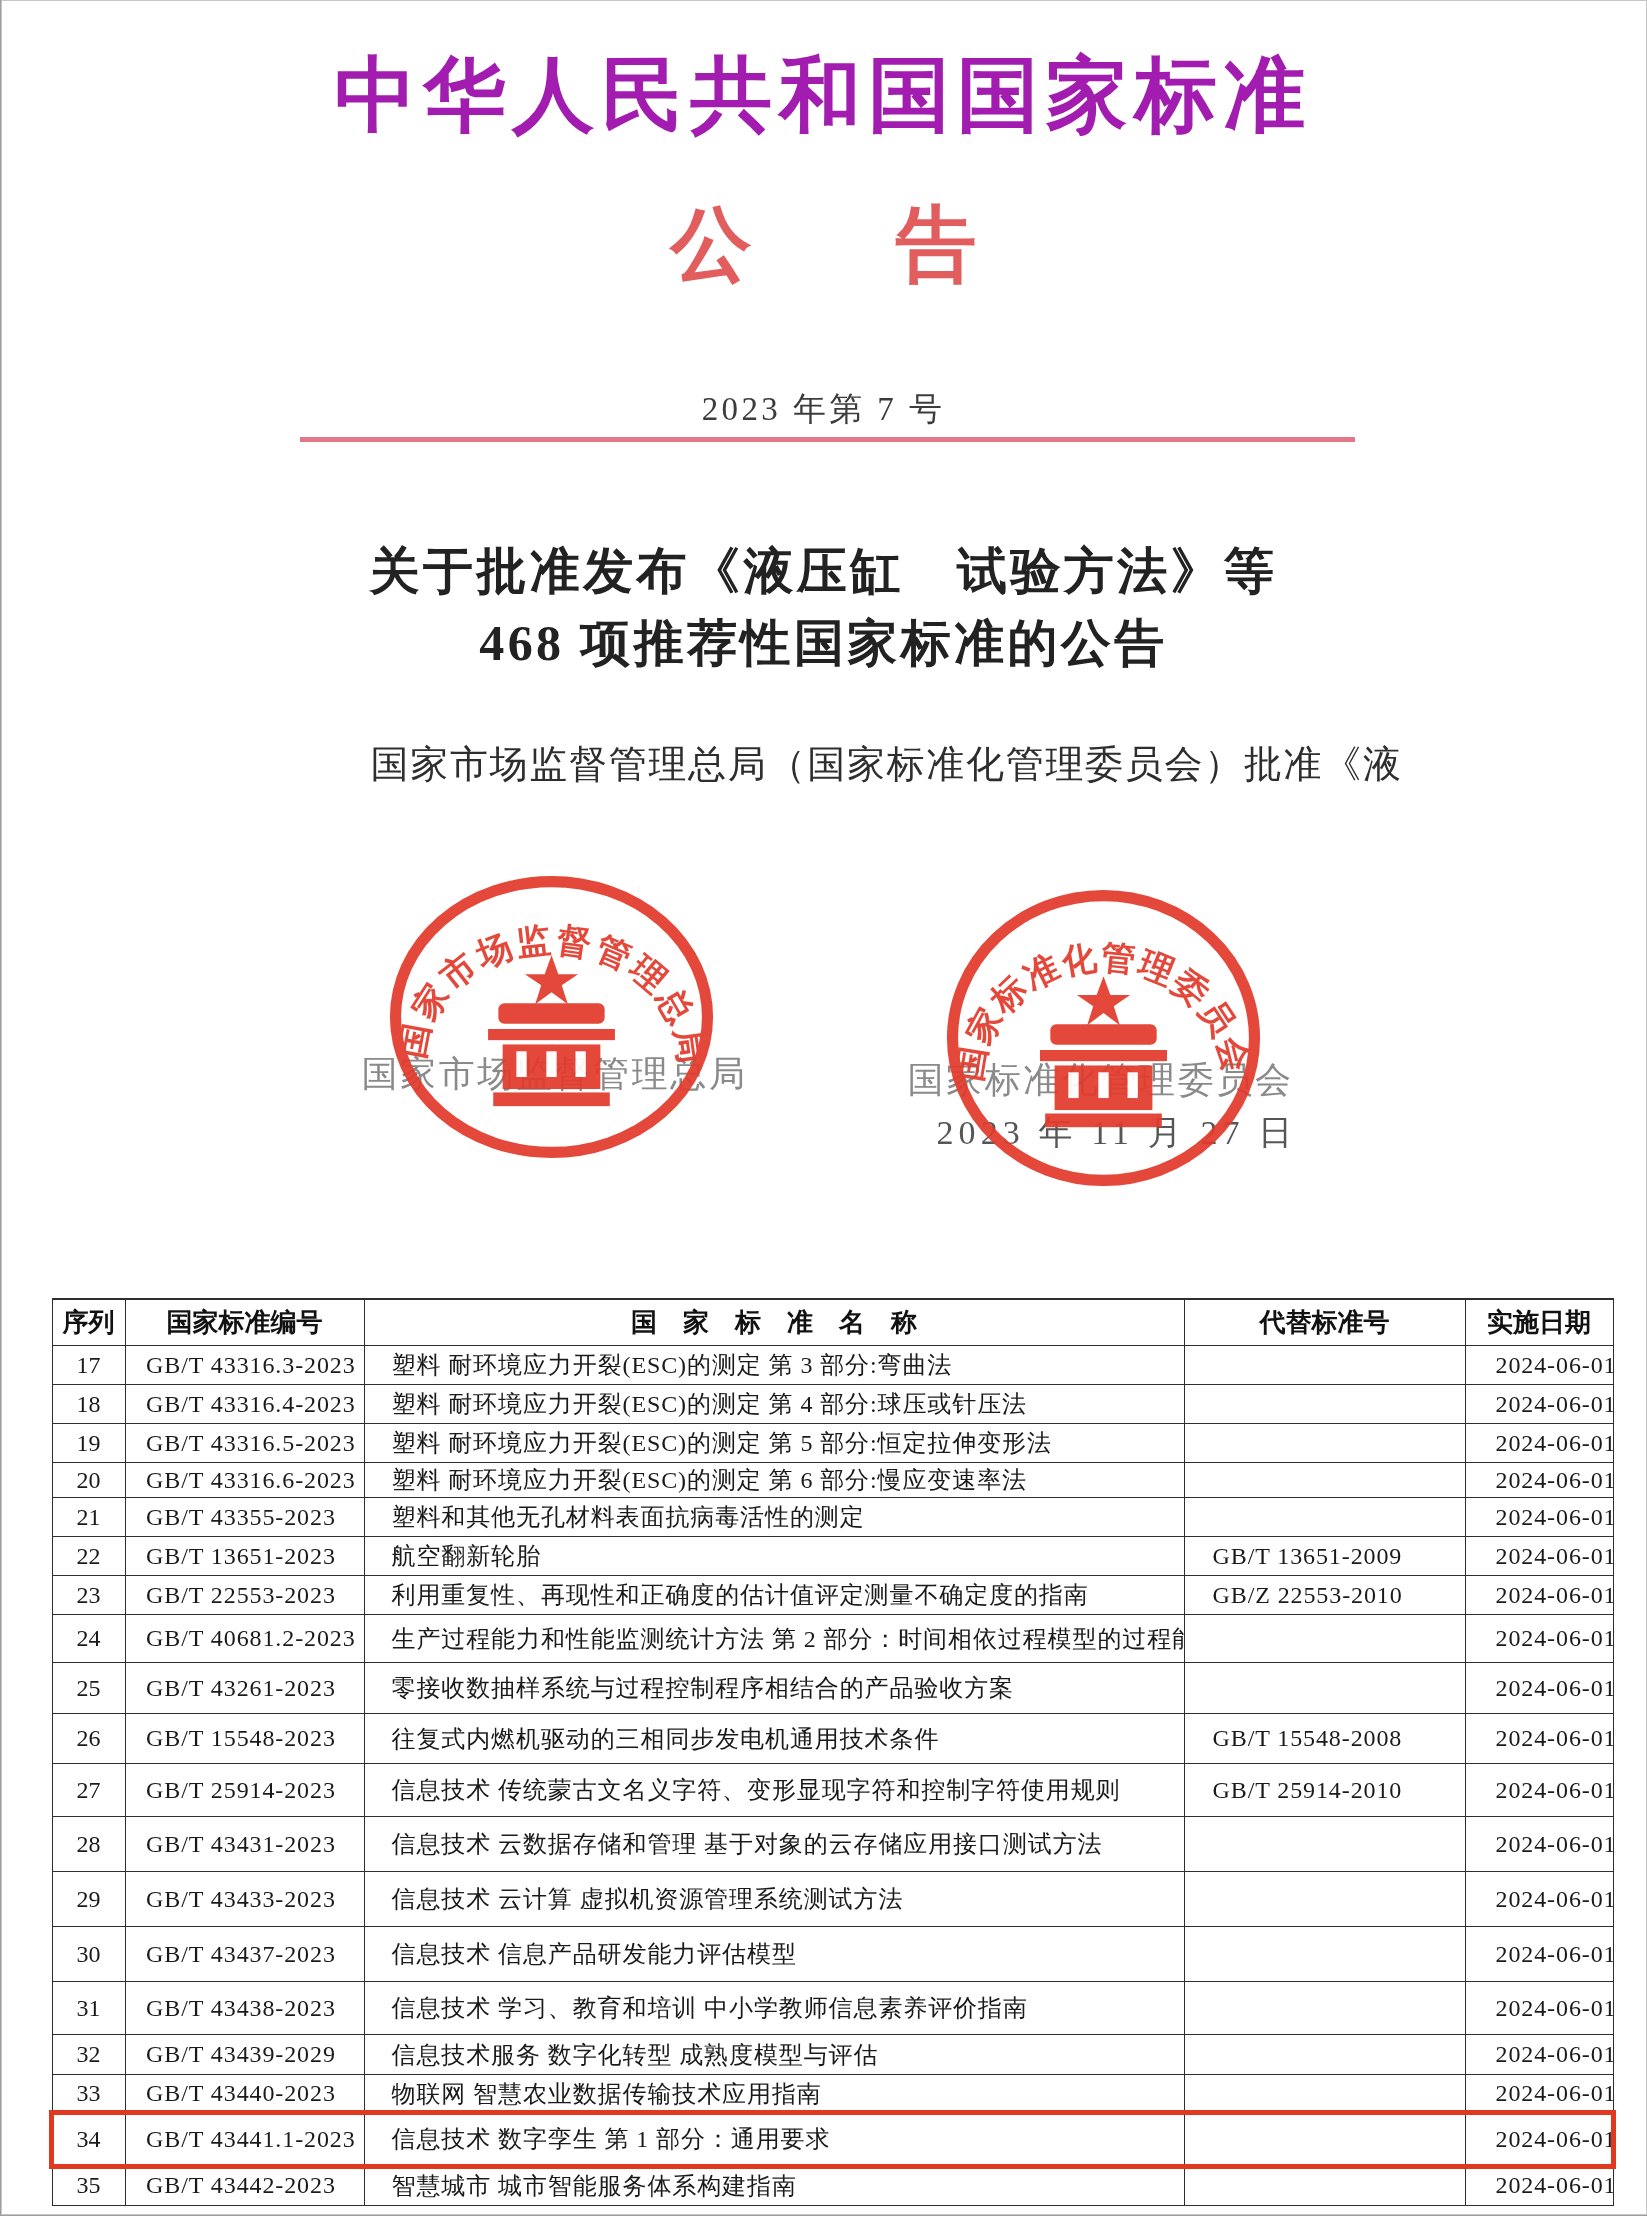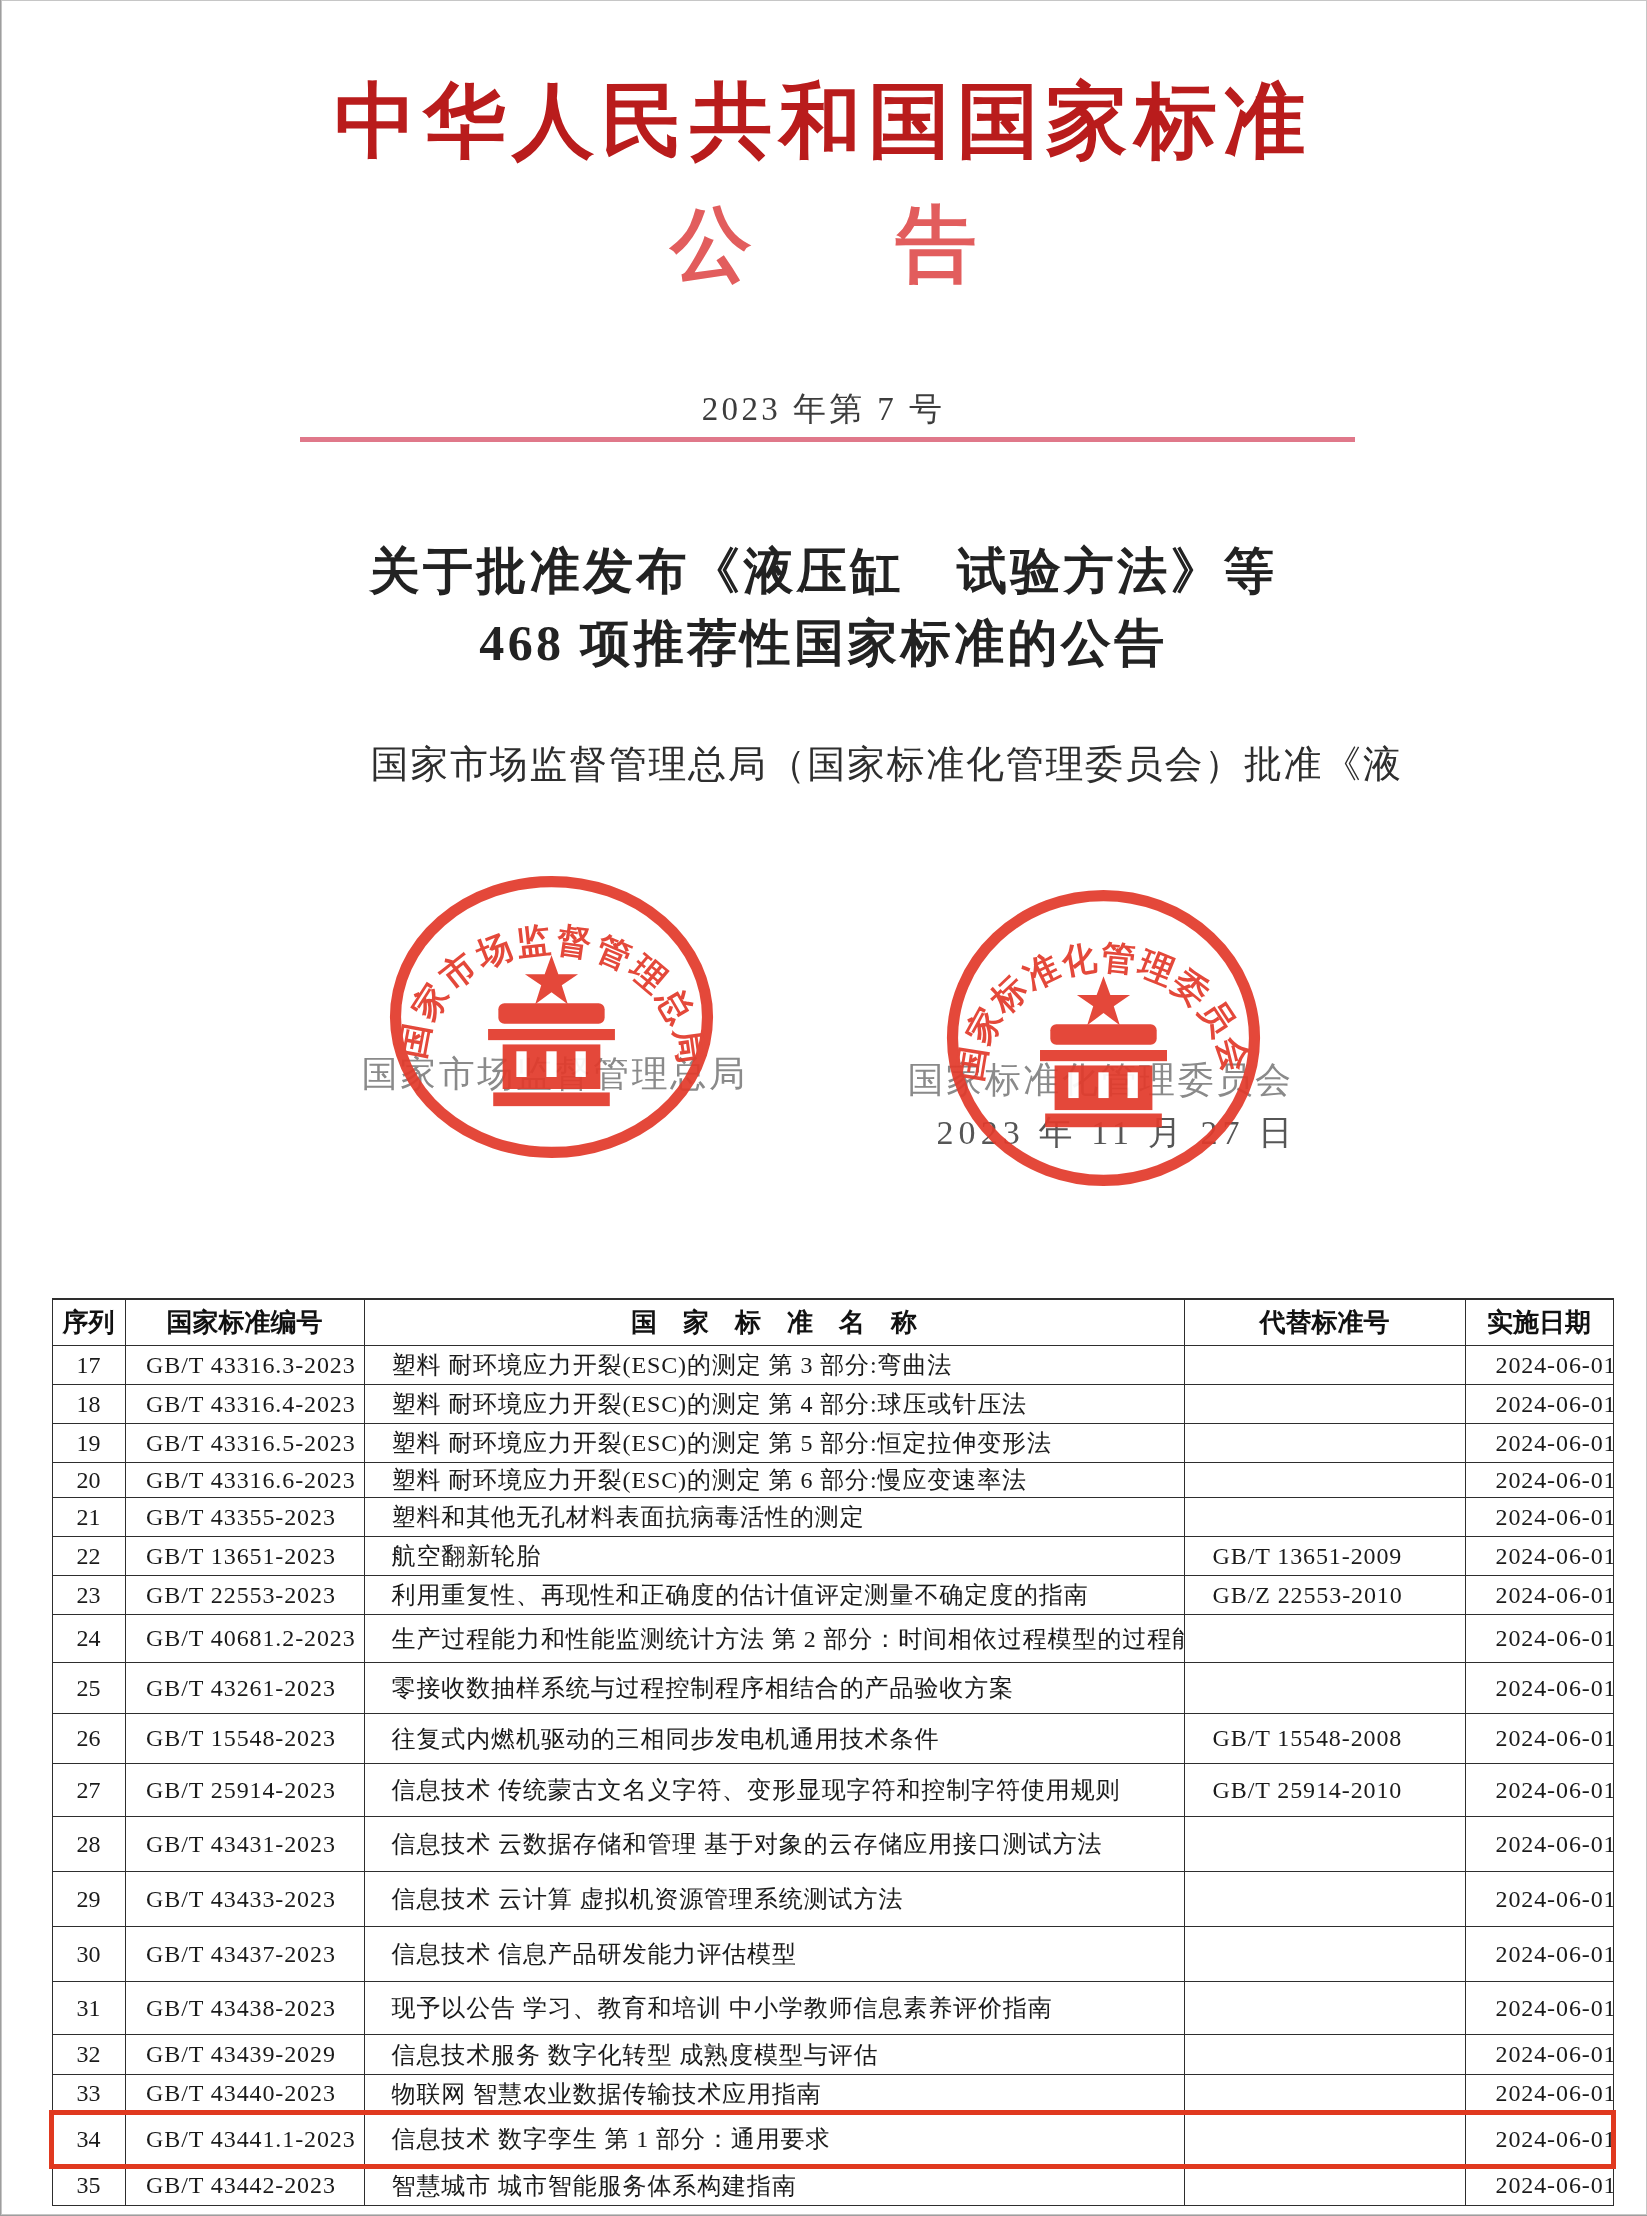--- a/index.html
+++ b/index.html
@@ -3,21 +3,21 @@
 <meta charset="utf-8">
 <style>
   html,body{margin:0;padding:0;background:#9e9e9e;}
   .page{
     position:relative;width:1644px;height:2213px;margin:0 auto;background:#ffffff;
     border:1.7px solid #c6c6c6;overflow:hidden;
     font-family:"Liberation Serif","DejaVu Serif",serif;color:#1d1d1d;
   }
   .abs{position:absolute;}
   .centered{left:0;width:100%;text-align:center;}
-  .doc-title{top:66px;font-size:82px;font-weight:bold;color:#b91c1c;letter-spacing:6.9px;white-space:nowrap;text-align:center;}
+  .doc-title{top:40px;font-size:82px;font-weight:bold;color:#a21caf;letter-spacing:6.9px;white-space:nowrap;text-align:center;}
   .doc-subtitle{top:190px;display:flex;justify-content:center;gap:144px;font-size:81px;font-weight:bold;color:#e25d5d;}
   .issue-no{top:386px;font-size:33px;color:#3c3c3c;letter-spacing:3.4px;}
   .red-line{left:298px;top:436px;width:1055px;height:5.1px;background:#e0788a;}
   .notice-title-1{top:537px;font-size:50px;font-weight:bold;letter-spacing:3.4px;color:#222;}
   .notice-title-2{top:609px;font-size:50px;font-weight:bold;letter-spacing:3.4px;color:#222;}
   .body-line{font-size:38px;color:#2e2e2e;letter-spacing:1.7px;white-space:nowrap;}
   .body-line-1{left:369px;top:738px;}
   .body-line-2{left:291px;top:803px;}
   .seal-caption{font-size:36px;color:#8a8a8a;letter-spacing:2.6px;z-index:1;white-space:nowrap;}
   .seal-caption-left{left:360px;top:1049px;}
@@ -222,21 +222,21 @@
         <tr style="height: 55px;">
       <td class="c-seq">30</td>
       <td class="c-code">GB/T 43437-2023</td>
       <td class="c-name">信息技术 信息产品研发能力评估模型</td>
       <td class="c-replaces"></td>
       <td class="c-date">2024-06-01</td>
     </tr>
         <tr style="height: 53px;">
       <td class="c-seq">31</td>
       <td class="c-code">GB/T 43438-2023</td>
-      <td class="c-name">现予以公告 学习、教育和培训 中小学教师信息素养评价指南</td>
+      <td class="c-name">信息技术 学习、教育和培训 中小学教师信息素养评价指南</td>
       <td class="c-replaces"></td>
       <td class="c-date">2024-06-01</td>
     </tr>
         <tr style="height: 40px;">
       <td class="c-seq">32</td>
       <td class="c-code">GB/T 43439-2029</td>
       <td class="c-name">信息技术服务 数字化转型 成熟度模型与评估</td>
       <td class="c-replaces"></td>
       <td class="c-date">2024-06-01</td>
     </tr>

